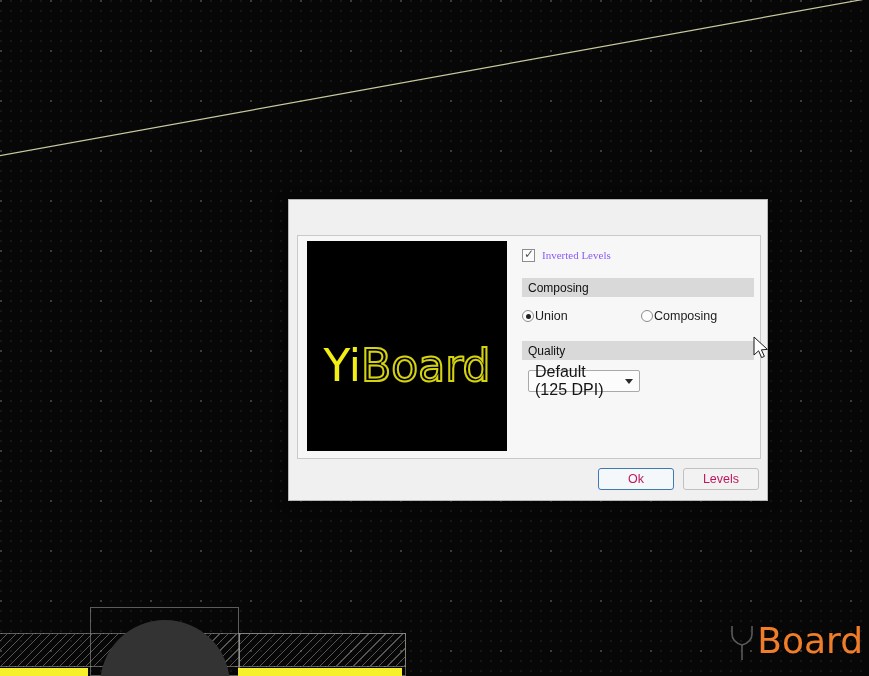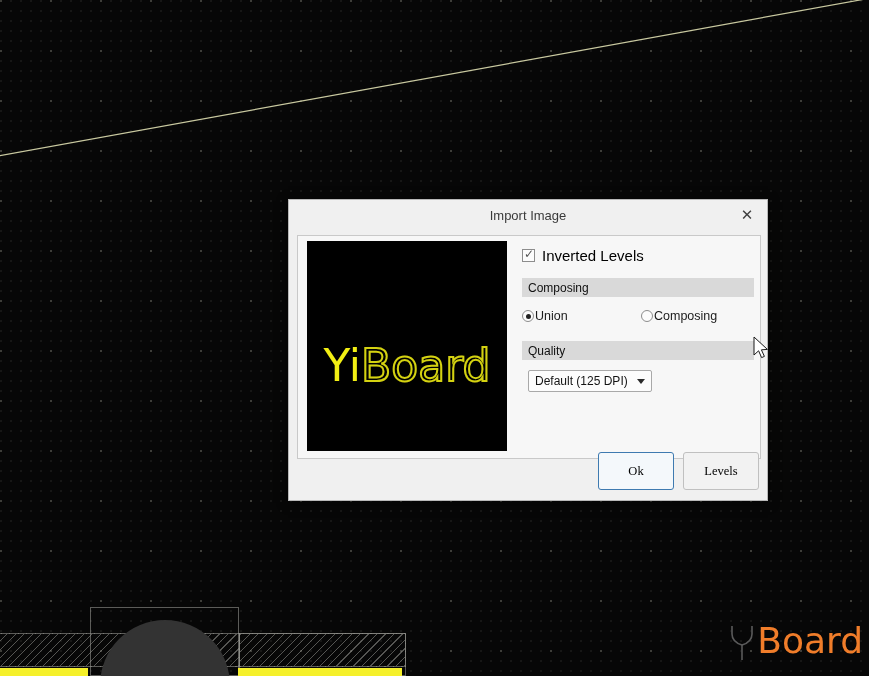--- a/index.html
+++ b/index.html
@@ -224,22 +224,23 @@
   .checkbox .tick {
     position: absolute;
     left: 1px;
     top: -2px;
     font-size: 12px;
     color: #555;
     font-family: "DejaVu Sans", sans-serif;
     line-height: 13px;
   }
   .row-check .lbl {
-    font-size: 15px;
-    color: #000000;
+    font-size: 11px;
+    color: #8b5cf6;
+    font-family: Liberation Serif, serif;
   }
 
   .section-head {
     background: #d9d9d9;
     height: 19px;
     display: flex;
     align-items: center;
     padding-left: 6px;
     font-weight: normal;
     font-size: 12px;
@@ -280,29 +281,29 @@
     height: 5px;
     border-radius: 50%;
     background: #222;
   }
   .radio-opt .lbl { font-size: 12.5px; color: #1b1b1b; }
 
   #quality-select {
     margin-top: 2px;
     margin-left: 6px;
     height: 22px;
-    width: 124px;
+    width: 112px;
     background: #fcfcfc;
     border: 1px solid #a9a9a9;
     border-radius: 2px;
     box-sizing: border-box;
     display: flex;
     align-items: center;
     padding: 0 6px;
-    font-size: 12px;
+    font-size: 16px;
     color: #141414;
     cursor: pointer;
     justify-content: space-between;
   }
   #quality-select .caret {
     width: 0; height: 0;
     border-left: 4.5px solid transparent;
     border-right: 4.5px solid transparent;
     border-top: 5px solid #2b2b2b;
     margin-left: 6px;
@@ -311,31 +312,31 @@
   
   #footer {
     position: absolute;
     right: 8px;
     bottom: 10px;
     display: flex;
     gap: 9px;
   }
   .btn {
     width: 76px;
-    height: 38px;
+    height: 22px;
     font-size: 12.5px;
-    color: #000000;
+    color: #be185d;
     background: #f2f2f2;
     border: 1px solid #c0c0c0;
     border-radius: 3px;
     display: flex;
     align-items: center;
     justify-content: center;
     cursor: pointer;
-    font-family: Liberation Serif, serif;
+    font-family: Liberation Sans, sans-serif;
     box-sizing: border-box;
   }
   .btn.primary {
     border: 1px solid #3e7ab0;
     background: #f4f8fb;
   }
 
   
   #cursor {
     position: absolute;
@@ -370,24 +371,20 @@
       <path d="M3 6 L3 14 Q3 22 13 25 Q23 22 23 14 L23 6" fill="none" stroke="#5a5a5a" stroke-width="1.6"></path>
       <line x1="13" y1="25" x2="13" y2="40" stroke="#5a5a5a" stroke-width="1.6"></line>
     </svg>
     <span class="word">Board</span>
   </div>
 
 </div>
 
 <div id="dialog">
 
-  <div id="titlebar">
-    <span id="title-text">Import Image</span>
-    <button id="close-btn">✕</button>
-  </div>
 
   <div id="content-panel">
 
     <div id="preview-wrap">
       <div id="preview-img">
         <div id="preview-text">
           <span class="solid">Yi</span>
             <span class="dither">Board</span>
         </div>
       </div>

